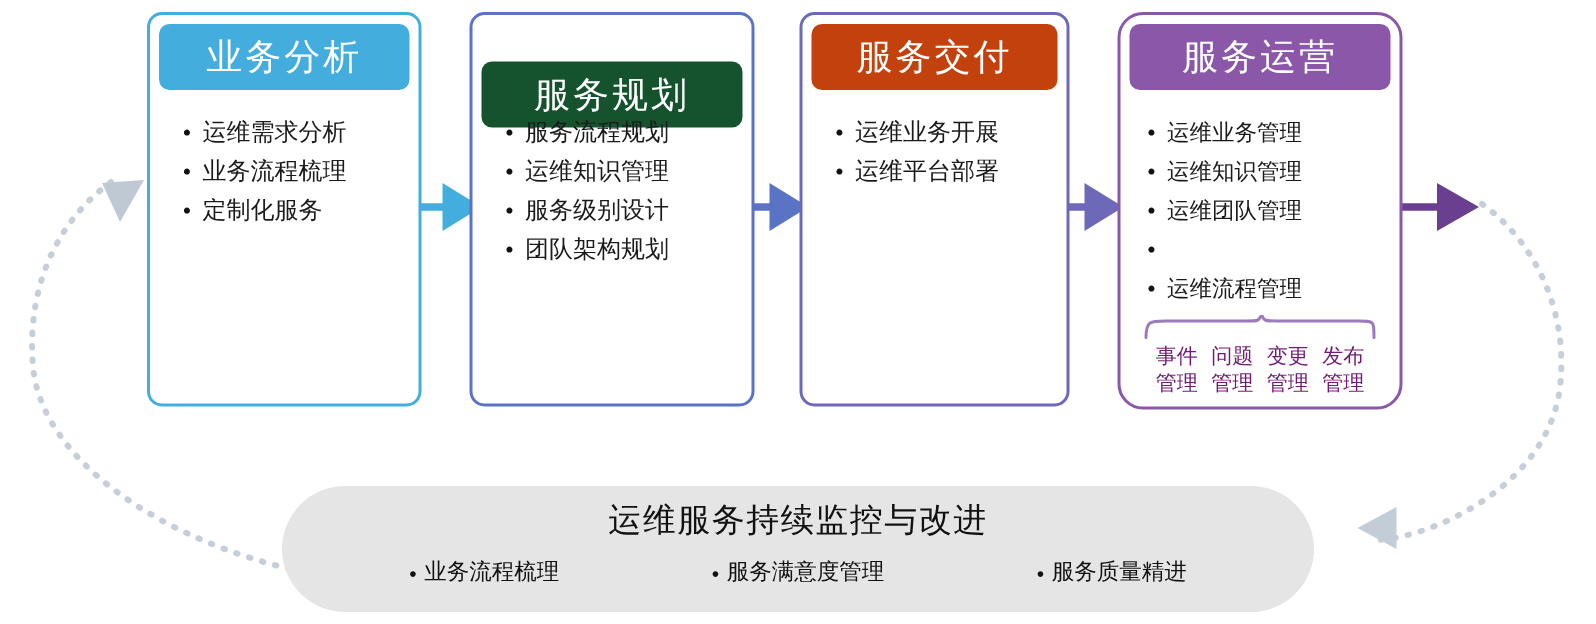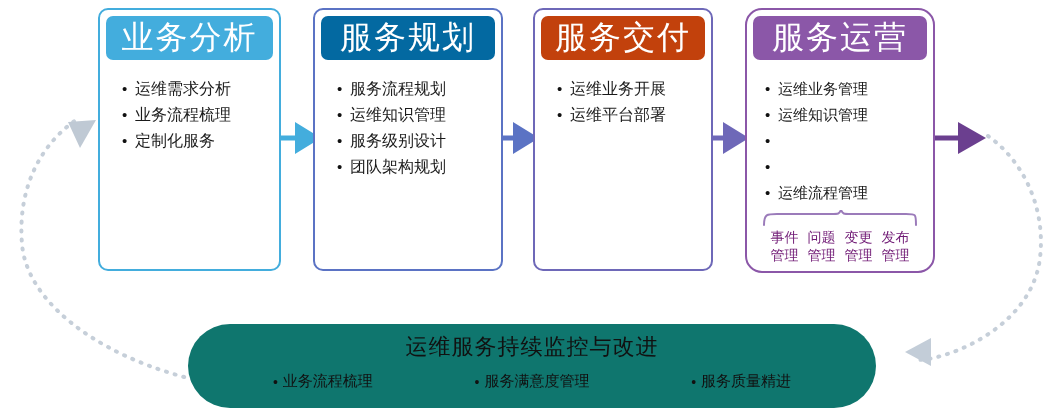--- a/index.html
+++ b/index.html
@@ -22,21 +22,21 @@
     background:#ffffff;
     border:2px solid #000;
     border-radius:10px;
   }
   .card-head{
     position:absolute;
     left:6px;right:6px;top:6px;
     height:44px;
     border-radius:7px;
     color:#ffffff;
-    font-size:32px;
+    font-size:24px;
     letter-spacing:2px;
     display:flex;align-items:center;justify-content:center;
     white-space:nowrap;
   }
   .card-body{
     position:absolute;
     left:0;right:0;top:58px;bottom:6px;
     padding:8px 6px 0 22px;
     box-sizing:border-box;
   }
@@ -52,21 +52,21 @@
     width:13px;flex:0 0 13px;
     color:#111;
     font-size:15px;
     line-height:26px;
   }
 
   
   #card0{left:98px;top:8px;width:183px;height:263px;border-color:#43ADDD;}
   #card0 .card-head{background:#43ADDD;}
   #card1{left:313px;top:8px;width:190px;height:263px;border-color:#5B73C4;}
-  #card1 .card-head{background:#0369a1;}
+  #card1 .card-head{background:#14532d;margin-top:25px;}
   #card2{left:533px;top:8px;width:180px;height:263px;border-color:#6E68B8;}
   #card2 .card-head{background:#c2410c;}
   #card3{left:745px;top:8px;width:190px;height:265px;border-color:#8B57A8;border-radius:17px;}
   #card3 .card-head{background:#8B57A8;}
 
   #card3 .card-body{padding-left:18px;}
   #card3 .bullet{font-size:15px;line-height:25px;}
 
   
   .subgroup{
@@ -90,21 +90,21 @@
     white-space:nowrap;
   }
 
   
   .conn{position:absolute;}
 
   
   #banner{
     position:absolute;
     left:188px;top:324px;width:688px;height:84px;
-    background:#0f766e;
+    background:#e5e5e5;
     border-radius:42px;
   }
   #banner-title{
     position:absolute;left:0;right:0;top:8px;
     text-align:center;
     font-size:22px;
     color:#111;
     letter-spacing:1px;
     white-space:nowrap;
   }
@@ -216,20 +216,21 @@
       <div class="bullet">
         <span class="dot">•</span>
         <span>运维业务管理</span>
       </div>
       <div class="bullet">
         <span class="dot">•</span>
         <span>运维知识管理</span>
       </div>
       <div class="bullet">
         <span class="dot">•</span>
+        <span>运维团队管理</span>
       </div>
       <div class="bullet">
         <span class="dot">•</span>
       </div>
       <div class="bullet">
         <span class="dot">•</span>
         <span>运维流程管理</span>
       </div>
     </div>
 

